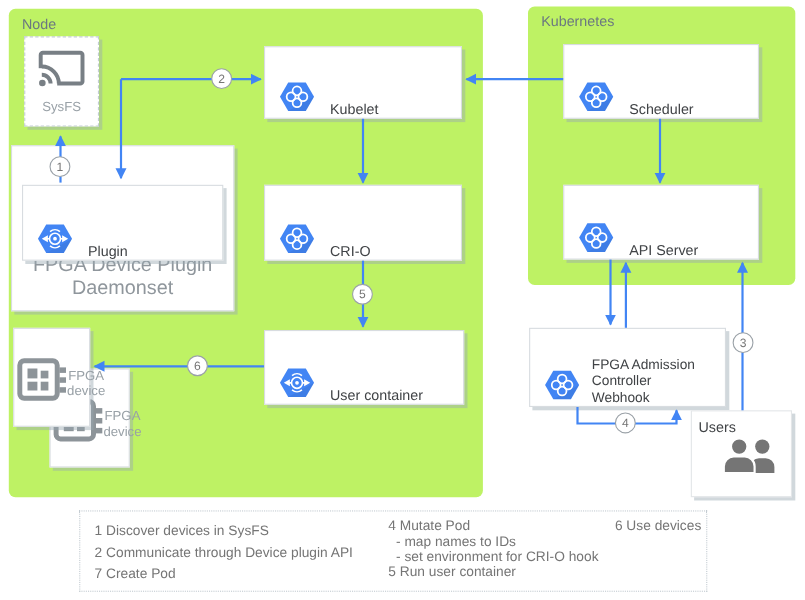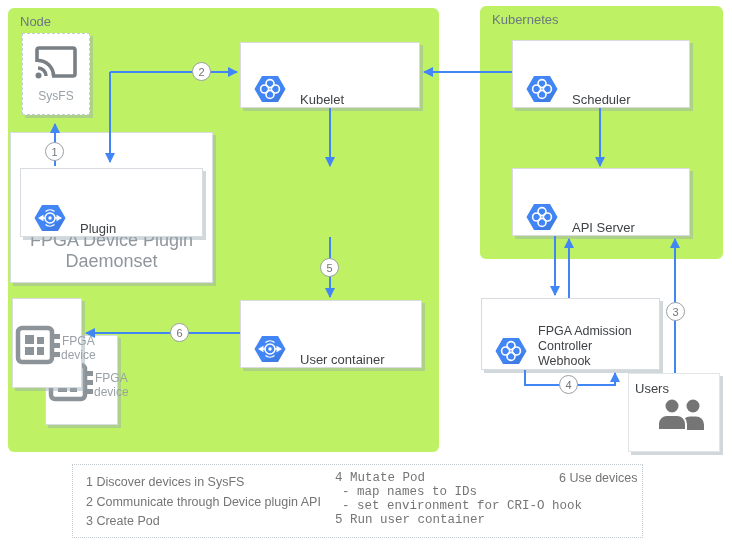--- a/index.html
+++ b/index.html
@@ -57,21 +57,21 @@
   .badge-3{left:666px;top:302px;}
   .badge-4{left:559px;top:375px;}
   .badge-5{left:320px;top:258px;}
   .badge-6{left:170px;top:323px;}
 
   
   .legend{position:absolute;left:72px;top:464px;width:571px;height:74px;
           border:1.5px dotted #c3cbd1;box-sizing:border-box;}
   .legend .col{position:absolute;font-size:12.5px;color:#757575;white-space:nowrap;}
   .col1{left:13px;top:8px;line-height:19.5px;}
-  .col2{left:262px;top:6px;line-height:14px;font-family:Liberation Mono, monospace;}
+  .col2{left:280px;top:6px;line-height:14px;}
   .col3{left:486px;top:6px;line-height:14px;}
   .legend .line{display:block;}
   .legend .indent{padding-left:7px;}
 </style>
 </head>
 <body>
 
 <div class="canvas">
 
   <svg width="0" height="0" style="position:absolute" aria-hidden="true">
@@ -160,20 +160,28 @@
 
   <div class="gbox hbox box-kubelet">
     <span>
       <svg width="32" height="28" viewBox="0 0 32 28">
           <use href="#hex-k8s"></use>
         </svg>
     </span>
     <span class="blabel">Kubelet</span>
   </div>
 
+  <div class="gbox hbox box-crio">
+    <span>
+      <svg width="32" height="28" viewBox="0 0 32 28">
+          <use href="#hex-k8s"></use>
+        </svg>
+    </span>
+    <span class="blabel">CRI-O</span>
+  </div>
 
   <div class="gbox hbox box-user">
     <span>
       <svg width="32" height="28" viewBox="0 0 32 28">
           <use href="#hex-router"></use>
         </svg>
     </span>
     <span class="blabel">User container</span>
   </div>
 
@@ -255,21 +263,21 @@
   <div class="badge badge-2">2</div>
   <div class="badge badge-3">3</div>
   <div class="badge badge-4">4</div>
   <div class="badge badge-5">5</div>
   <div class="badge badge-6">6</div>
 
   <div class="legend">
     <div class="col col1">
       <span class="line">1 Discover devices in SysFS</span>
       <span class="line">2 Communicate through Device plugin API</span>
-      <span class="line">3 Create Pod</span>
+      <span class="line">7 Create Pod</span>
     </div>
     <div class="col col2">
       <span class="line">4 Mutate Pod</span>
       <span class="line indent">- map names to IDs</span>
       <span class="line indent">- set environment for CRI-O hook</span>
       <span class="line">5 Run user container</span>
     </div>
     <div class="col col3">
       <span class="line">6 Use devices</span>
     </div>

